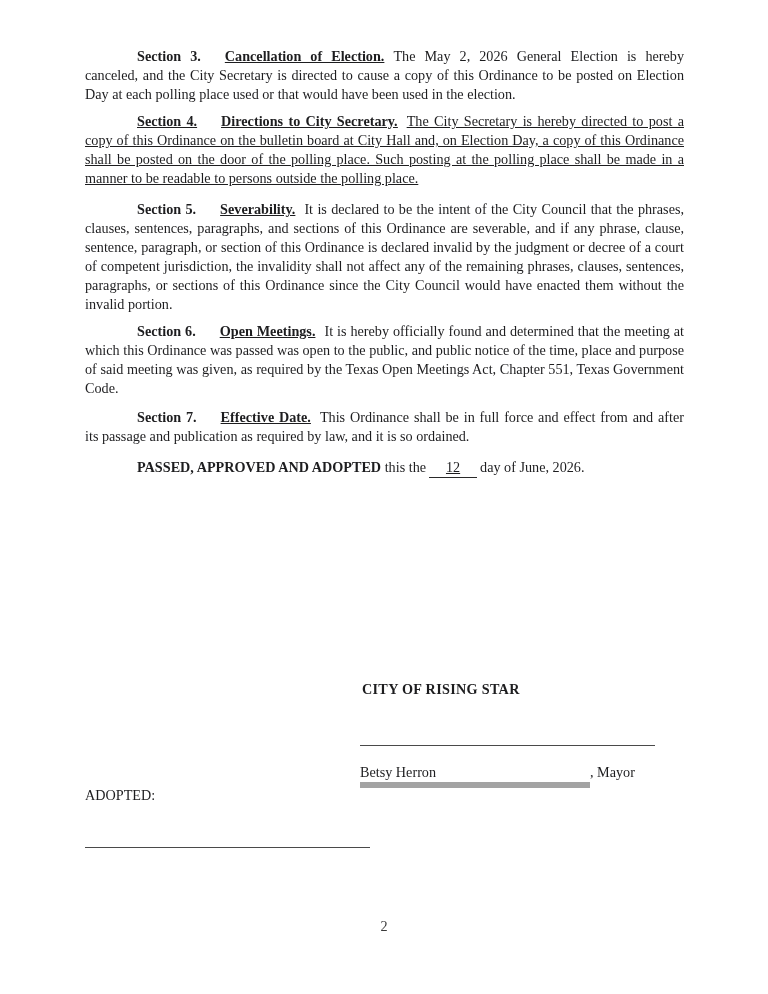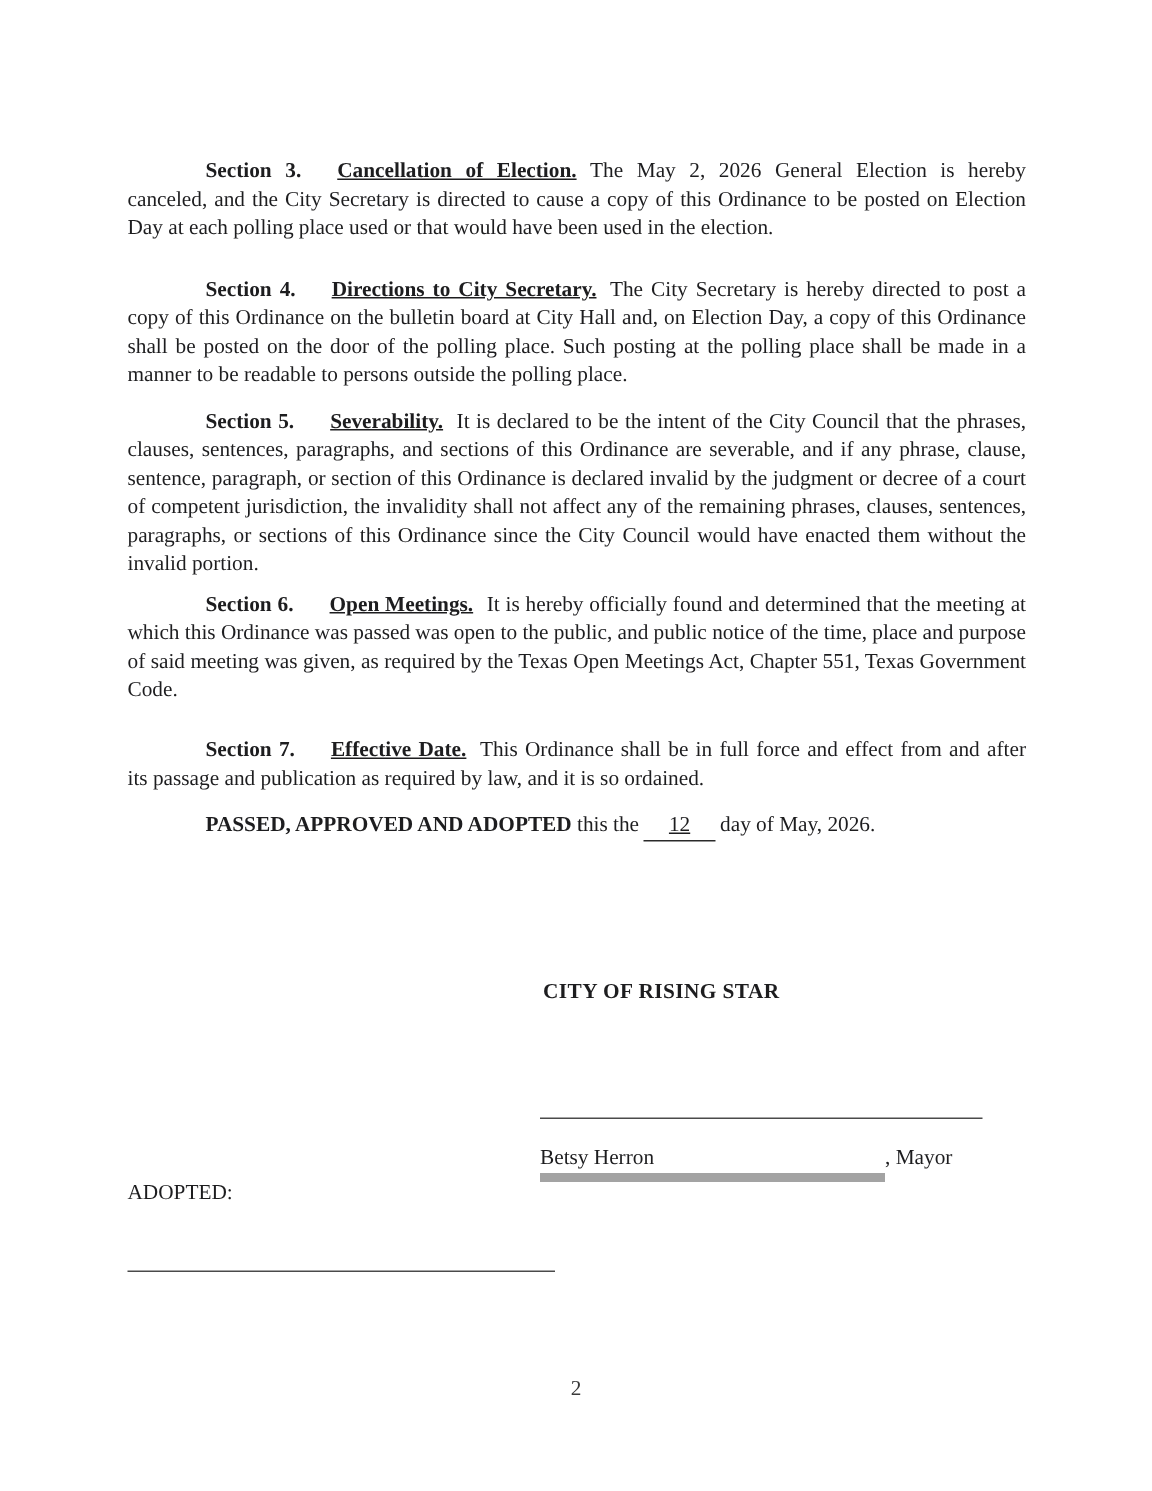--- a/index.html
+++ b/index.html
@@ -16,40 +16,40 @@
   .doc{
     position:absolute;
     left:85px;top:0;
     width:599px;
   }
   p.para{
     margin:0;
     text-align:justify;
     text-indent:52px;
   }
-  .para.first{margin-top:105px;}
-  .para.m14{margin-top:22px;}
+  .para.first{margin-top:47px;}
+  .para.m14{margin-top:8px;text-decoration:underline;}
   .para.m12{margin-top:12px;}
   .para.m8{margin-top:8px;}
-  .para.m10{margin-top:21px;}
+  .para.m10{margin-top:10px;}
   .sec-label{font-weight:bold;margin-right:24px;}
   .sec-heading{font-weight:bold;text-decoration:underline;margin-right:9px;}
   .adoption{text-align:left;}
   .adoption .lead{font-weight:bold;margin-top:36px;}
   .blank-day{
     display:inline-block;
     width:48px;
     text-align:center;
     text-indent:0;
     border-bottom:1px solid #2a2a2a;
     margin:0 3px;
     text-decoration:underline;
   }
   .sig-city{
-    position:absolute;left:362px;top:652px;
+    position:absolute;left:362px;top:680px;
     font-weight:bold;letter-spacing:.3px;
   }
   .sig-line{
     position:absolute;height:0;
     border-top:1px solid #4a4a4a;
   }
   .sig-line.mayor{left:360px;top:745px;width:295px;}
   .sig-line.secretary{left:85px;top:847px;width:285px;}
   .sig-mayor-row{position:absolute;left:360px;top:763px;}
   .sig-fill{
@@ -73,21 +73,21 @@
     <p class="para first"><span class="sec-label">Section 3.</span><span class="sec-heading">Cancellation of Election.</span><span>The May 2, 2026 General Election is hereby canceled, and the City Secretary is directed to cause a copy of this Ordinance to be posted on Election Day at each polling place used or that would have been used in the election.</span></p>
 
     <p class="para m14"><span class="sec-label">Section 4.</span><span class="sec-heading">Directions to City Secretary.</span><span>The City Secretary is hereby directed to post a copy of this Ordinance on the bulletin board at City Hall and, on Election Day, a copy of this Ordinance shall be posted on the door of the polling place.  Such posting at the polling place shall be made in a manner to be readable to persons outside the polling place.</span></p>
 
     <p class="para m12"><span class="sec-label">Section 5.</span><span class="sec-heading">Severability.</span><span>It is declared to be the intent of the City Council that the phrases, clauses, sentences, paragraphs, and sections of this Ordinance are severable, and if any phrase, clause, sentence, paragraph, or section of this Ordinance is declared invalid by the judgment or decree of a court of competent jurisdiction, the invalidity shall not affect any of the remaining phrases, clauses, sentences, paragraphs, or sections of this Ordinance since the City Council would have enacted them without the invalid portion.</span></p>
 
     <p class="para m8"><span class="sec-label">Section 6.</span><span class="sec-heading">Open Meetings.</span><span>It is hereby officially found and determined that the meeting at which this Ordinance was passed was open to the public, and public notice of the time, place and purpose of said meeting was given, as required by the Texas Open Meetings Act, Chapter 551, Texas Government Code.</span></p>
 
     <p class="para m10"><span class="sec-label">Section 7.</span><span class="sec-heading">Effective Date.</span><span>This Ordinance shall be in full force and effect from and after its passage and publication as required by law, and it is so ordained.</span></p>
 
-    <p class="para m12 adoption"><span class="lead">PASSED, APPROVED AND ADOPTED</span> <span>this the</span><span class="blank-day">12</span><span>day of May, 2026.</span></p>
+    <p class="para m12 adoption"><span class="lead">PASSED, APPROVED AND ADOPTED</span> <span>this the</span><span class="blank-day">12</span><span>day of June, 2026.</span></p>
 
   </div>
 
   <div class="sig-city">CITY OF RISING STAR</div>
 
   <div class="sig-line mayor"></div>
 
   <div class="sig-mayor-row"><span class="sig-fill">Betsy Herron</span><span>, Mayor</span></div>
 
   <div class="attest">ADOPTED:</div>

